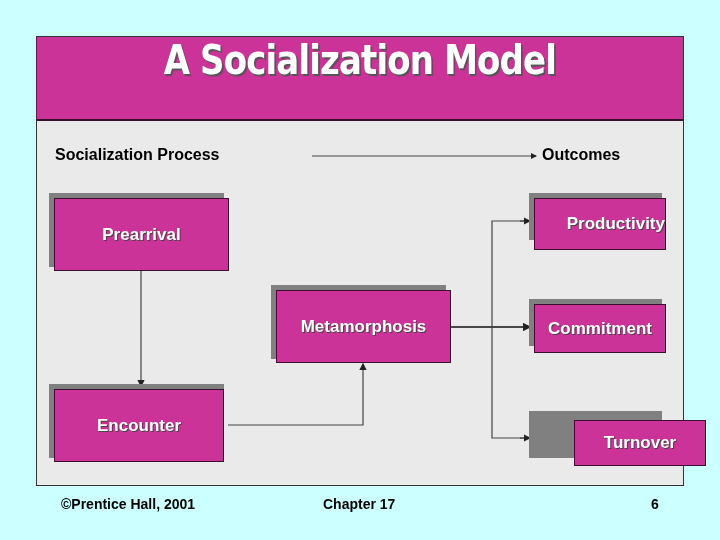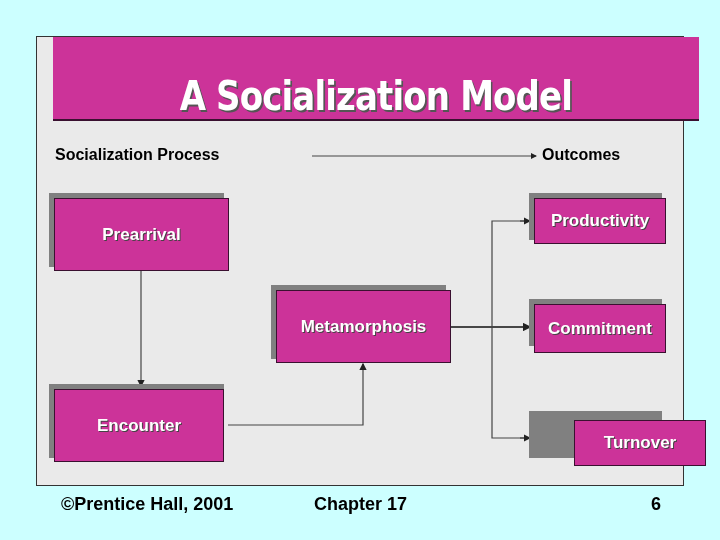--- a/index.html
+++ b/index.html
@@ -6,44 +6,44 @@
   body {
     width: 720px; height: 540px; background: #ccffff;
     position: relative; overflow: hidden;
     font-family: "Liberation Sans", sans-serif;
   }
   .frame {
     position: absolute; left: 36px; top: 36px; width: 648px; height: 450px;
     border: 1px solid #333; background: #eaeaea; box-sizing: border-box;
   }
   .title-band {
-    position: absolute; left: 16px; top: 0; width: 100%; height: 84px;
+    position: absolute; left: 0; top: 0; width: 100%; height: 84px;
     background: #cc3399; border-bottom: 2px solid #3a1030; box-sizing: border-box;
-    display: flex; align-items: flex-end; justify-content: center;
+    display: flex; align-items: flex-start; justify-content: center;
   }
   .title-text {
     color: #fff; font-weight: bold; font-size: 40px;
     font-family: "DejaVu Sans", sans-serif; letter-spacing: -1px;
     transform: scaleX(0.85);
     text-shadow: 2px 2px 0 #555;
   }
   .header-label {
     position: absolute; font-size: 16px; font-weight: bold; color: #000;
   }
   .box-shadow {
     position: absolute; background: #808080;
   }
   .box {
     position: absolute; background: #cc3399; border: 1px solid #3a1030;
     box-sizing: border-box; display: flex; align-items: center; justify-content: center;
     color: #fff; font-weight: bold; font-size: 17px;
     text-shadow: 1px 1px 0 #444;
   }
   .footer {
-    position: absolute; top: 523px; font-size: 18px; font-weight: bold; color: #000;
+    position: absolute; top: 523px; font-size: 14px; font-weight: bold; color: #000;
     transform: translateY(-50%);
   }
   svg.conn { position: absolute; left: 0; top: 0; }
 </style>
 </head>
 <body>
 
 <div class="frame">
   <div class="title-band">
     <span class="title-text">A Socialization Model</span>
@@ -81,29 +81,29 @@
 <div class="box" style="left:54px; top:389px; width:170px; height:73px;">
   <span>Encounter</span>
 </div>
 
 <div class="box-shadow" style="left:271px; top:285px; width:175px; height:74px;"></div>
 <div class="box" style="left:276px; top:290px; width:175px; height:73px;">
   <span>Metamorphosis</span>
 </div>
 
 <div class="box-shadow" style="left:529px; top:193px; width:133px; height:47px;"></div>
-<div class="box" style="left:534px; top:198px; width:132px; height:46px;">
+<div class="box" style="left:534px; top:198px; width:132px; height:52px;justify-content:flex-end;">
   <span>Productivity</span>
 </div>
 
 <div class="box-shadow" style="left:529px; top:299px; width:133px; height:47px;"></div>
 <div class="box" style="left:534px; top:304px; width:132px; height:49px;">
   <span>Commitment</span>
 </div>
 
 <div class="box-shadow" style="left:529px; top:411px; width:133px; height:47px;"></div>
 <div class="box" style="left:534px; top:420px; width:132px; height:46px;margin-left:40px;">
   <span>Turnover</span>
 </div>
 
 <span class="footer" style="left:61px; top:504px;">©Prentice Hall, 2001</span>
-<span class="footer" style="left:314px; top:504px;text-align:right;">Chapter 17</span>
+<span class="footer" style="left:323px; top:504px;text-align:right;">Chapter 17</span>
 <span class="footer" style="left:651px; top:504px;">6</span>
 
 </body></html>

